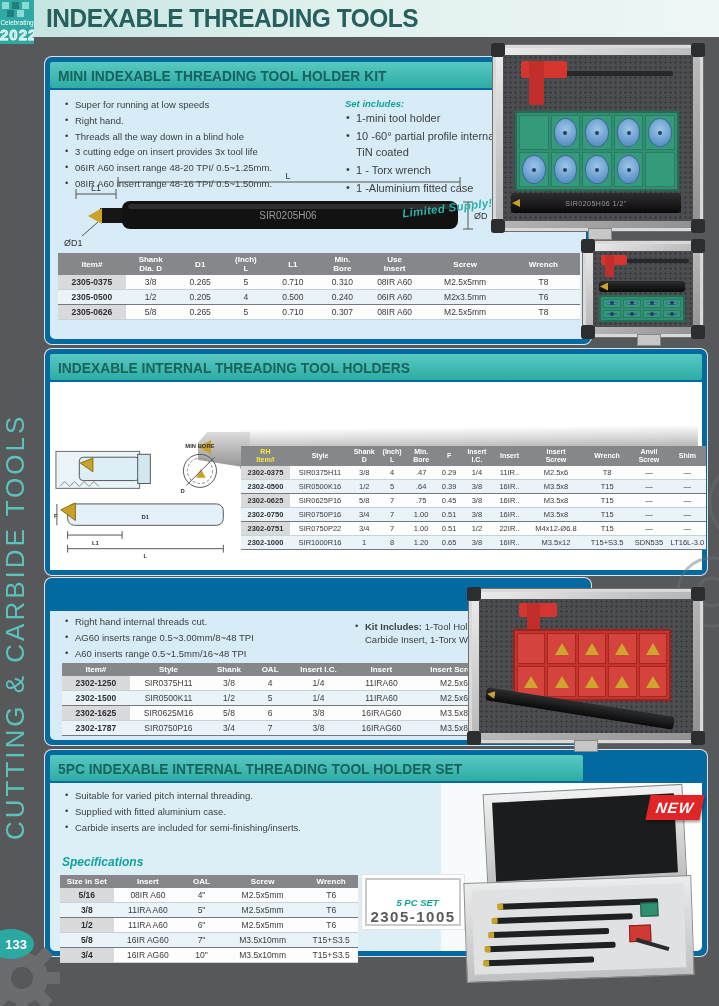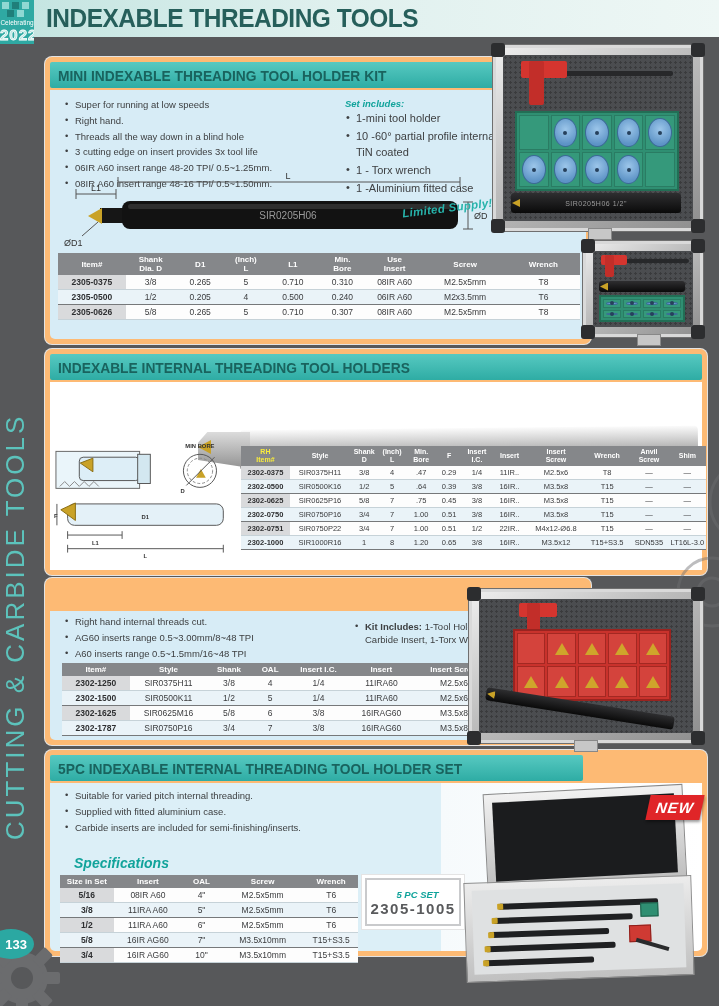--- a/index.html
+++ b/index.html
@@ -22,21 +22,21 @@
   .side-text{position:absolute;left:0;top:372px;width:34px;height:510px;writing-mode:vertical-rl;
     transform:rotate(180deg);font-size:26px;color:#5cc3bc;letter-spacing:3px;text-align:center;font-weight:400;}
   .page-badge{position:absolute;left:-12px;top:929px;width:46px;height:30px;background:#2ba8a2;border-radius:50%;
     color:#fff;font-weight:bold;font-size:13px;display:flex;align-items:center;justify-content:flex-end;
     padding-right:7px;z-index:5;box-sizing:border-box;}
   .gear{position:absolute;z-index:1;}
   .gear-br{left:-20px;top:936px;}
   .gear-r{left:642px;top:432px;opacity:.45;}
 
   
-  .panel{position:absolute;background:#fdba74;border-radius:7px;box-shadow:0 0 0 1px #e3e3e3;}
+  .panel{position:absolute;background:#0369a1;border-radius:7px;box-shadow:0 0 0 1px #e3e3e3;}
   .sec-bar{position:absolute;left:5px;right:5px;top:5px;height:26px;border-radius:2px;
     background:linear-gradient(180deg,#57c9c1,#2eaca4);display:flex;align-items:center;padding:0 8px;box-sizing:border-box;}
   .sec-bar span{font-weight:bold;font-size:15px;color:#19635e;transform:scaleX(.92);transform-origin:left center;white-space:nowrap;}
   .body-blue{position:absolute;left:5px;right:5px;top:33px;bottom:5px;background:#d7ecf6;border-radius:0 0 5px 5px;}
   .body-white{position:absolute;left:5px;right:5px;top:33px;bottom:5px;background:#fff;}
   .body-split{position:absolute;left:5px;right:5px;top:33px;bottom:5px;border-radius:0 0 5px 5px;
     background:linear-gradient(90deg,#dcefF7 0,#dceff7 60%,#f6fafc 60%,#ffffff 100%);}
 
   .panel1{left:45px;top:57px;width:546px;height:287px;}
   .panel2{left:45px;top:349px;width:662px;height:226px;}
@@ -53,21 +53,21 @@
   .s1-bullets{left:14px;top:8px;width:300px;}
   .s1-set{position:absolute;left:295px;top:8px;width:200px;}
   .s1-set .teal{font-size:9.5px;margin-bottom:2px;}
   .limited{position:absolute;left:352px;top:112px;color:#27b3ab;font-weight:bold;font-style:italic;
     font-size:11.5px;transform:rotate(-7deg);letter-spacing:.3px;}
   .s3-bullets{left:14px;top:4px;width:290px;}
   .kit-includes{position:absolute;left:305px;top:9px;width:210px;font-size:9.5px;color:#3e4042;line-height:1.4;padding-left:10px;}
   .kit-includes::before{content:"•";position:absolute;left:0;top:-1px;}
   .kit-includes .bold{font-weight:bold;}
   .s4-bullets{left:14px;top:6px;width:330px;}
-  .specs-label{position:absolute;left:24px;top:72px;font-size:14px;}
+  .specs-label{position:absolute;left:12px;top:72px;font-size:12px;}
 
   
   table.tbl{border-collapse:collapse;table-layout:fixed;position:absolute;background:#fff;}
   .tbl th{background:#85878a;color:#fff;font-size:8px;line-height:1.15;padding:2px 0;white-space:pre-line;
     text-align:center;font-weight:bold;vertical-align:middle;}
   .tbl td{font-size:8.5px;padding:2px 0;text-align:center;color:#3a3b3d;background:#fdfdfd;
     border-bottom:1px solid #c6d2d8;overflow:hidden;white-space:nowrap;}
   .tbl tbody tr:nth-child(even) td{background:#eaf3f8;border-bottom:1px solid #76787a;}
   .tbl td:first-child{background:#d9dadc;font-weight:bold;color:#2e2f31;}
 
@@ -153,21 +153,21 @@
   .red-chip{position:absolute;width:20px;height:15px;background:#cf3a33;border:1px solid #8e201c;}
   .mini-wrench{position:absolute;width:34px;height:4px;background:#2a2b2d;transform:rotate(18deg);}
   .green-chip{position:absolute;width:16px;height:12px;background:#2f8f72;border:1px solid #1f5f4a;}
 
   .new-badge{position:absolute;left:648px;top:795px;width:54px;height:25px;background:#e02528;
     transform:skewX(-12deg);display:flex;align-items:center;justify-content:center;z-index:6;box-shadow:1px 2px 3px rgba(0,0,0,.4);}
   .new-badge span{color:#fff;font-weight:bold;font-style:italic;font-size:15px;letter-spacing:1px;transform:skewX(4deg);}
 
   .set-box{position:absolute;left:315px;top:95px;width:92px;height:44px;background:#fff;border:2px solid #c9cacc;
     box-shadow:0 0 0 3px #fff,0 0 0 4px #e4e4e4;text-align:center;}
-  .set-box-label{margin-top:9px;font-size:9.5px;padding-left:9px;}
+  .set-box-label{margin-top:17px;font-size:9.5px;padding-left:9px;}
   .set-box-number{font-size:15px;font-weight:bold;color:#595a5c;letter-spacing:1.5px;}
 </style>
 </head>
 <body>
 
 <div class="page">
 
   <div class="title-band">
     <div class="main-title">INDEXABLE THREADING TOOLS</div>
   </div>

